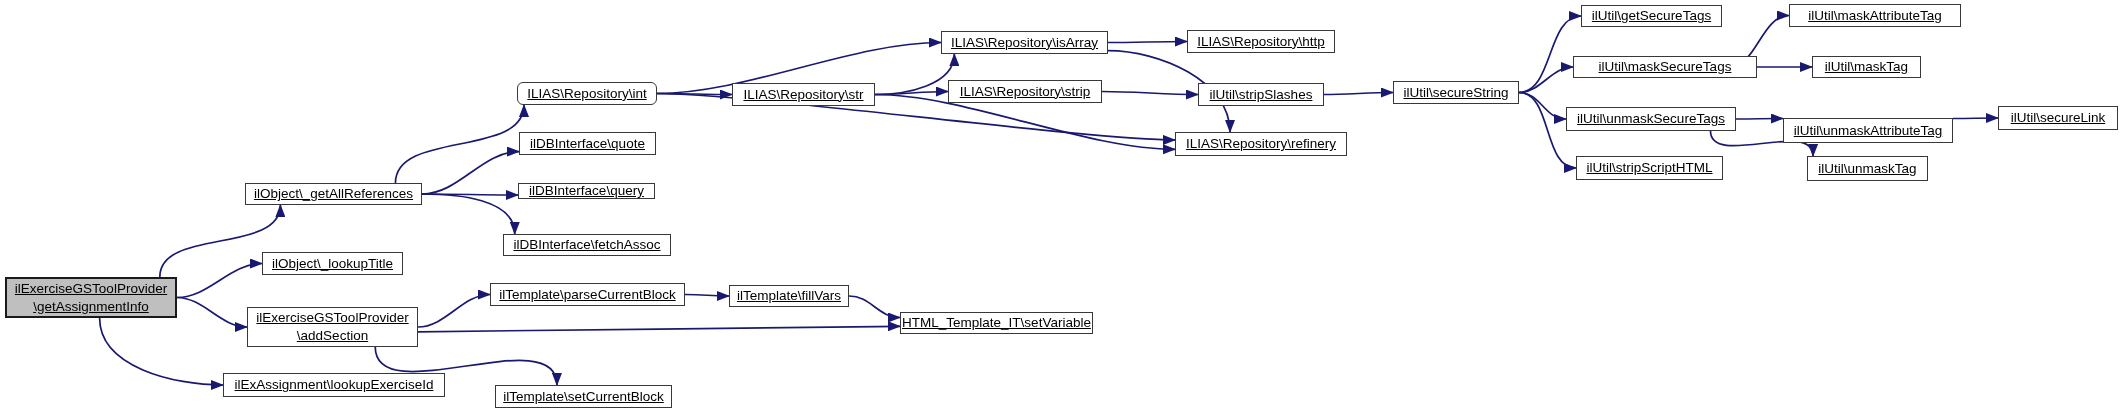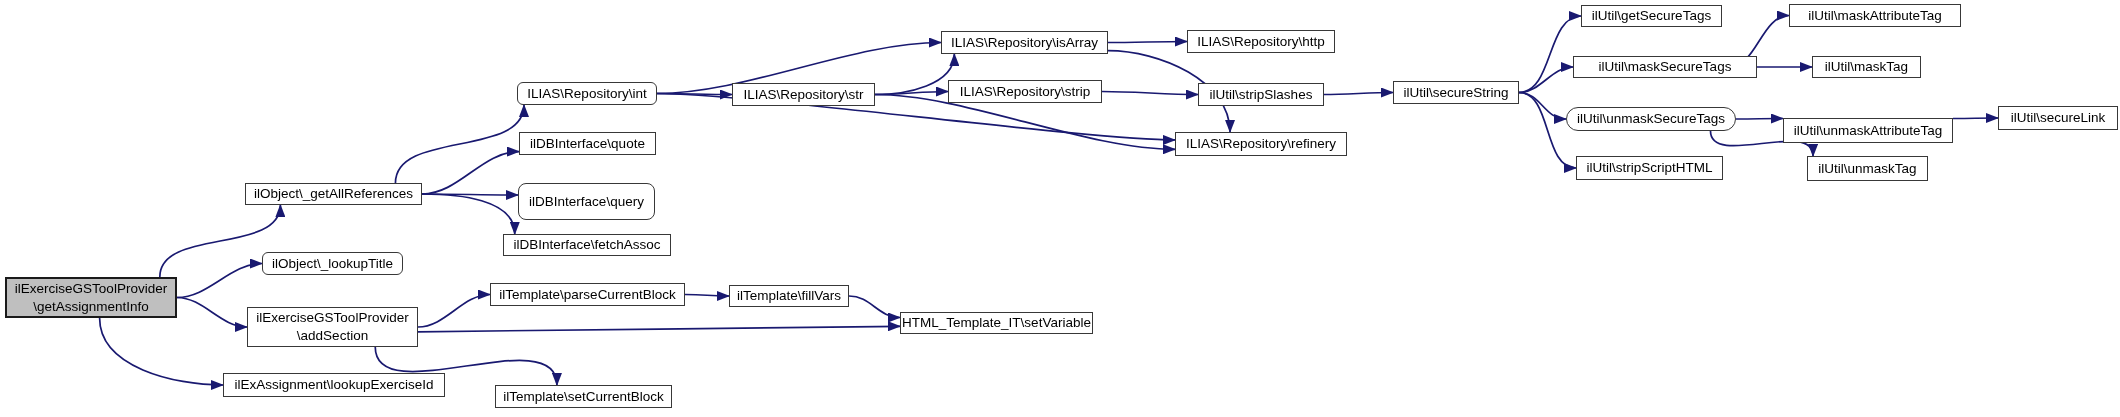--- a/index.html
+++ b/index.html
@@ -29,20 +29,21 @@
     border: 1.5px solid #383838;
     display: flex;
     align-items: center;
     justify-content: center;
     text-align: center;
     font-size: 13.5px;
     line-height: 1.3;
     color: #000000;
     white-space: pre-line;
     cursor: pointer;
+    text-decoration: underline;
   }
   .node.root {
     background: #bfbfbf;
     border: 2px solid #1a1a1a;
     cursor: default;
   }
   .edge {
     fill: none;
     stroke-width: 1.7px;
   }
@@ -89,42 +90,42 @@
         <path d="M 418 331.8 C 508 331.8, 810 326.3, 900 326.3" class="edge" stroke="#191970" marker-end="url(#arrow)"></path>
         <path d="M 375.25 347 C 375.25 411.9708705882875, 556.95 320.0291294117125, 556.95 385" class="edge" stroke="#191970" marker-end="url(#arrow)"></path>
         <path d="M 685 294.5 C 707 294.5, 707 296, 729 296" class="edge" stroke="#191970" marker-end="url(#arrow)"></path>
         <path d="M 849 296 C 871 296, 878 317.5, 900 317.5" class="edge" stroke="#191970" marker-end="url(#arrow)"></path>
       </g>
   </svg>
   <div id="nodes">
       <div class="node root" style="left: 5px; top: 277px; width: 172px; height: 41px;"><span>ilExerciseGSToolProvider
 \getAssignmentInfo</span></div>
       <div class="node" style="left: 245px; top: 183px; width: 177px; height: 22px; text-align: center;"><span>ilObject\_getAllReferences</span></div>
-      <div class="node" style="left: 262px; top: 252px; width: 141px; height: 23px; border-radius: 6px;"><span>ilObject\_lookupTitle</span></div>
+      <div class="node" style="left: 262px; top: 252px; width: 141px; height: 23px;"><span>ilObject\_lookupTitle</span></div>
       <div class="node" style="left: 247px; top: 307px; width: 171px; height: 40px;"><span>ilExerciseGSToolProvider
 \addSection</span></div>
       <div class="node" style="left: 223px; top: 373px; width: 222px; height: 24px;"><span>ilExAssignment\lookupExerciseId</span></div>
       <div class="node" style="left: 490px; top: 283px; width: 195px; height: 23px;"><span>ilTemplate\parseCurrentBlock</span></div>
       <div class="node" style="left: 495px; top: 385px; width: 177px; height: 23px;"><span>ilTemplate\setCurrentBlock</span></div>
       <div class="node" style="left: 729px; top: 285px; width: 120px; height: 22px;"><span>ilTemplate\fillVars</span></div>
       <div class="node" style="left: 900px; top: 312px; width: 193px; height: 22px;"><span>HTML_Template_IT\setVariable</span></div>
       <div class="node" style="left: 519px; top: 132px; width: 137px; height: 23px;"><span>ilDBInterface\quote</span></div>
-      <div class="node" style="left: 518px; top: 183px; width: 137px; height: 37px; border-radius: 8px;"><span>ilDBInterface\query</span></div>
+      <div class="node" style="left: 518px; top: 183px; width: 137px; height: 16px;"><span>ilDBInterface\query</span></div>
       <div class="node" style="left: 503px; top: 234px; width: 168px; height: 22px;"><span>ilDBInterface\fetchAssoc</span></div>
       <div class="node" style="left: 517px; top: 82px; width: 140px; height: 23px; border-radius: 6px;"><span>ILIAS\Repository\int</span></div>
       <div class="node" style="left: 732px; top: 83px; width: 143px; height: 23px;"><span>ILIAS\Repository\str</span></div>
       <div class="node" style="left: 941px; top: 31px; width: 167px; height: 23px;"><span>ILIAS\Repository\isArray</span></div>
       <div class="node" style="left: 948px; top: 80px; width: 154px; height: 23px;"><span>ILIAS\Repository\strip</span></div>
       <div class="node" style="left: 1187px; top: 30px; width: 148px; height: 23px;"><span>ILIAS\Repository\http</span></div>
       <div class="node" style="left: 1198px; top: 83px; width: 126px; height: 23px;"><span>ilUtil\stripSlashes</span></div>
       <div class="node" style="left: 1175px; top: 132px; width: 172px; height: 24px;"><span>ILIAS\Repository\refinery</span></div>
       <div class="node" style="left: 1393px; top: 81px; width: 126px; height: 23px;"><span>ilUtil\secureString</span></div>
       <div class="node" style="left: 1581px; top: 5px; width: 141px; height: 22px;"><span>ilUtil\getSecureTags</span></div>
       <div class="node" style="left: 1573px; top: 56px; width: 184px; height: 22px;"><span>ilUtil\maskSecureTags</span></div>
-      <div class="node" style="left: 1566px; top: 107px; width: 170px; height: 24px; border-radius: 12px;"><span>ilUtil\unmaskSecureTags</span></div>
+      <div class="node" style="left: 1566px; top: 107px; width: 170px; height: 24px;"><span>ilUtil\unmaskSecureTags</span></div>
       <div class="node" style="left: 1576px; top: 156px; width: 147px; height: 24px;"><span>ilUtil\stripScriptHTML</span></div>
       <div class="node" style="left: 1789px; top: 4px; width: 172px; height: 23px;"><span>ilUtil\maskAttributeTag</span></div>
       <div class="node" style="left: 1812px; top: 56px; width: 109px; height: 22px;"><span>ilUtil\maskTag</span></div>
       <div class="node" style="left: 1783px; top: 118px; width: 170px; height: 25px;"><span>ilUtil\unmaskAttributeTag</span></div>
       <div class="node" style="left: 1807px; top: 156px; width: 121px; height: 25px;"><span>ilUtil\unmaskTag</span></div>
       <div class="node" style="left: 1998px; top: 106px; width: 120px; height: 24px;"><span>ilUtil\secureLink</span></div>
     </div>
 </div>
 
 </body></html>

